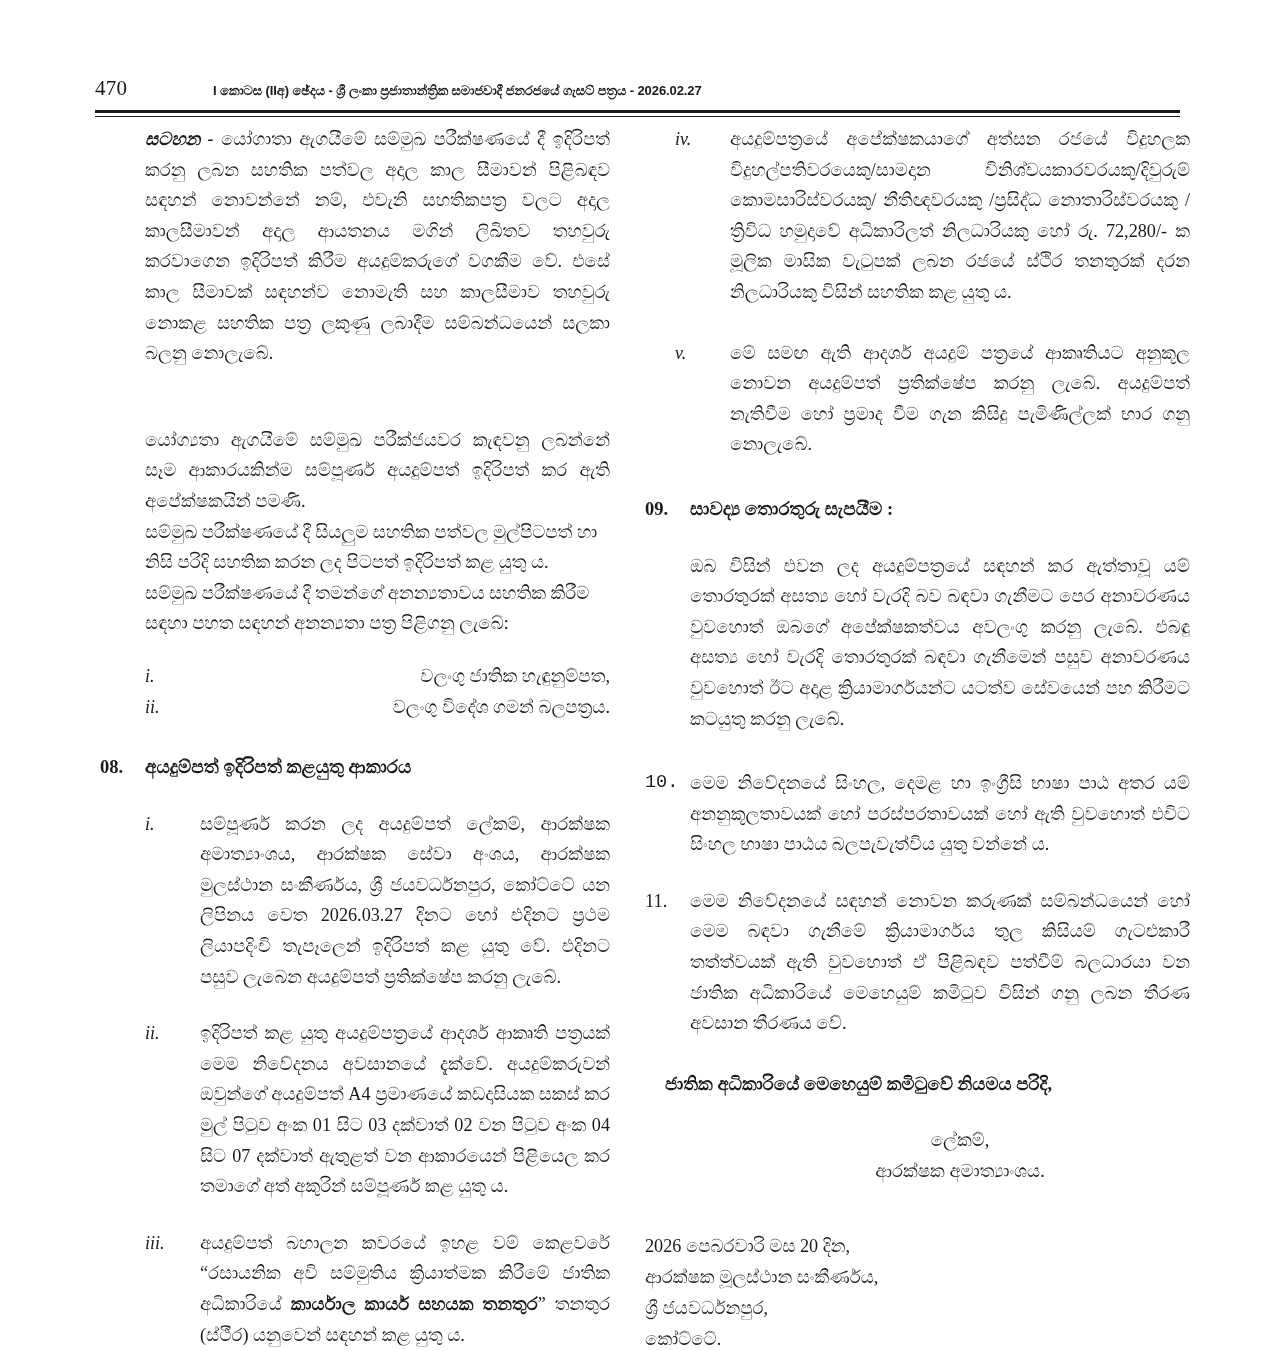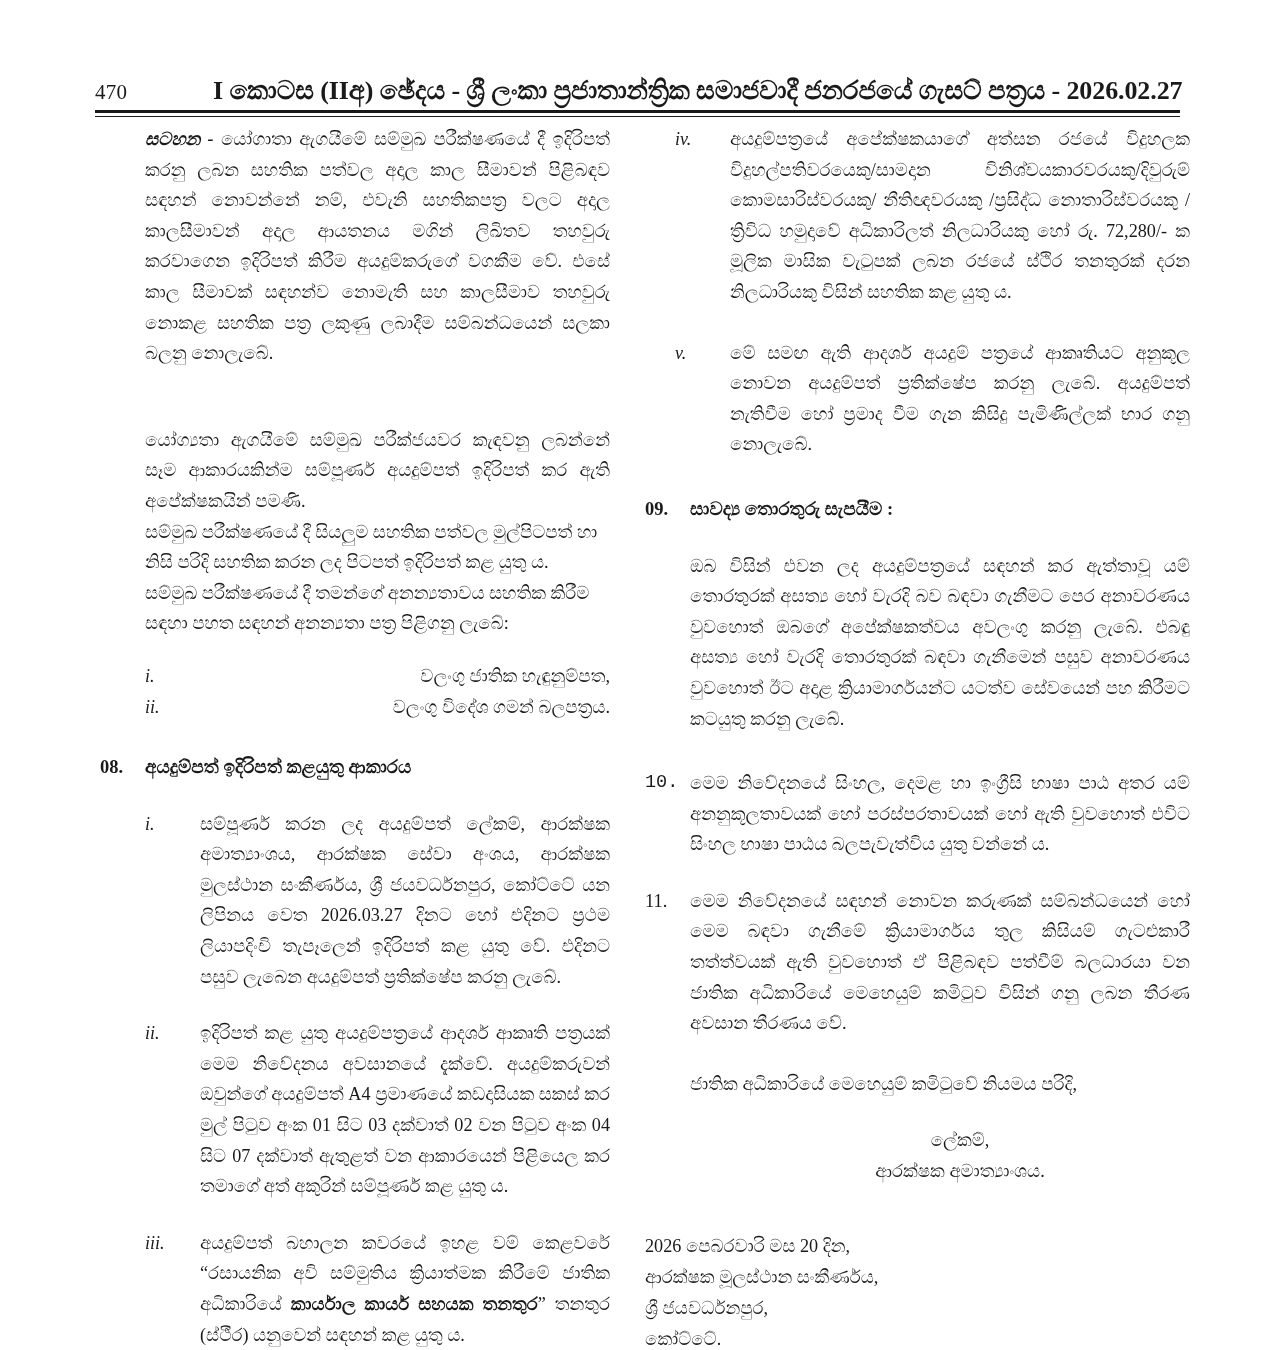--- a/index.html
+++ b/index.html
@@ -34,23 +34,23 @@
     align-items: baseline;
   }
   .page-number {
     font-size: 21px;
     font-family: "Liberation Serif", serif;
     letter-spacing: .3px;
     width: 118px;
     flex: none;
   }
   .header-title {
-    font-size: 26px;
-    font-weight: bold;
-    font-family: Liberation Serif, serif;
+    font-size: 13px;
+    font-weight: bold;
+    font-family: Liberation Sans, sans-serif;
     white-space: nowrap;
     letter-spacing: -0.1px;
   }
   .rule-thick {
     position: absolute;
     left: 95px;
     top: 110px;
     width: 1085px;
     height: 3px;
     background: #1a1a1a;
@@ -153,21 +153,22 @@
   .sig-block {
     text-align: center;
     font-size: 18.2px;
     line-height: 30.6px;
     margin-left: 150px;
     width: 330px;
   }
   .closing {
     font-size: 18.2px;
     line-height: 30.6px;
-    margin-left: 45px;
+    margin-left: 20px;
+    font-weight: bold;
   }
   .address-block {
     font-size: 18.2px;
     line-height: 31px;
     text-align: left;
   }
   .bold { font-weight: bold; }
 </style>
 </head>
 <body>

